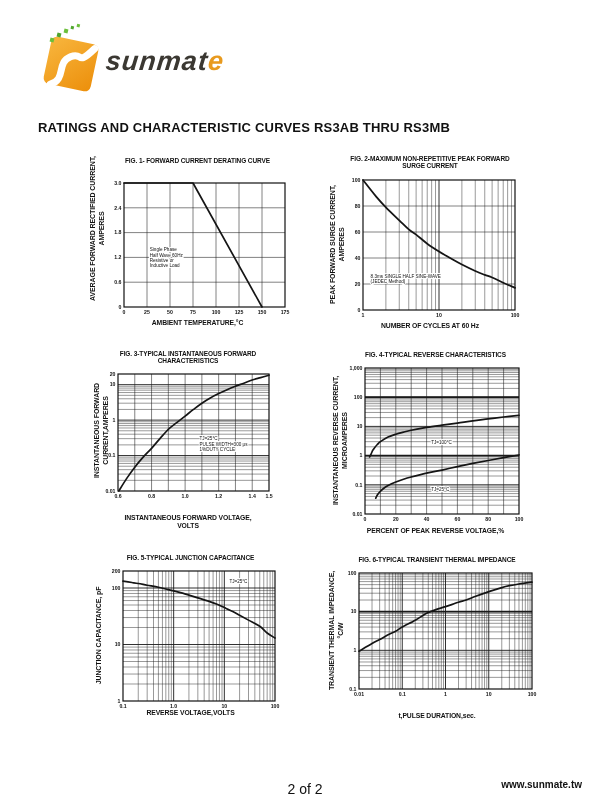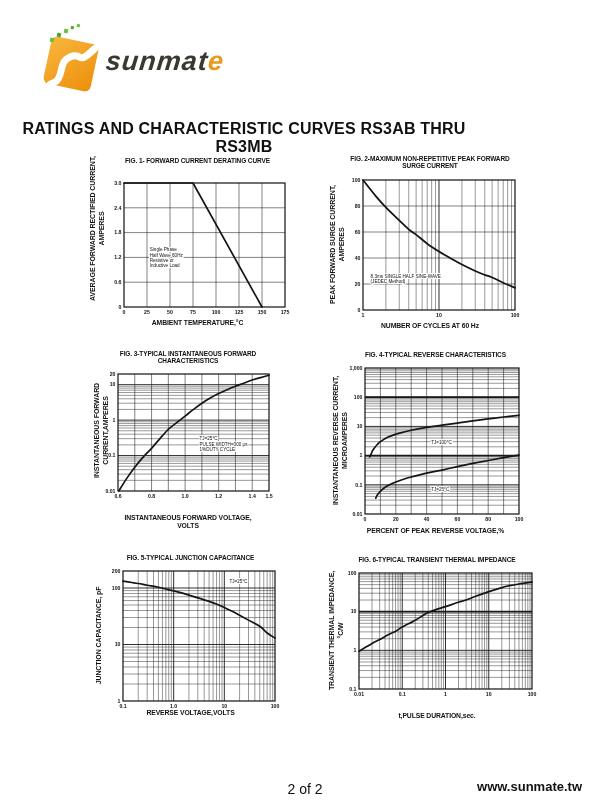--- a/index.html
+++ b/index.html
@@ -1,34 +1,34 @@
 <!DOCTYPE html>
 <html><head>
 <meta charset="utf-8">
 <style>
   html,body{margin:0;padding:0;}
   body{width:610px;height:810px;position:relative;background:#ffffff;
        font-family:"Liberation Sans",sans-serif;color:#111;overflow:hidden;}
   .page{position:absolute;inset:0;background:#fff;}
   .main-title{position:absolute;left:0;top:120px;width:488px;text-align:center;
-      font-size:16px;font-weight:bold;letter-spacing:.2px;}
+      font-size:13px;font-weight:bold;letter-spacing:.2px;}
   .fig-title{position:absolute;font-size:6.5px;font-weight:bold;text-align:center;
       line-height:7.3px;white-space:pre-line;letter-spacing:-.1px;}
   .x-label{position:absolute;font-size:6.8px;font-weight:bold;text-align:center;
       line-height:7.6px;white-space:pre-line;letter-spacing:-.1px;}
   .y-label{position:absolute;font-size:7px;font-weight:bold;text-align:center;
       line-height:8.5px;white-space:pre-line;transform:rotate(-90deg);letter-spacing:-.1px;}
   svg.chart{position:absolute;overflow:visible;}
   .logo{position:absolute;left:36px;top:22px;width:210px;height:76px;}
   .logo-mark{position:absolute;left:0;top:0;}
   .wordmark{position:absolute;left:70px;top:24px;font-size:27px;font-weight:bold;
       font-style:italic;letter-spacing:1px;transform:skewX(-6deg);color:#3b3832;}
   .wordmark .accent{color:#e89a1e;}
   .footer-page{position:absolute;left:270px;top:781px;width:70px;text-align:center;font-size:14px;}
-  .footer-site{position:absolute;right:28px;top:779px;font-size:13px;font-weight:bold;}
+  .footer-site{position:absolute;right:28px;top:779px;font-size:10px;font-weight:bold;}
 </style>
 </head>
 <body>
 
 <div class="page">
 
   <div class="logo">
     <svg class="logo-mark" width="70" height="76" viewBox="0 0 70 76">
       <defs>
         <linearGradient id="lg-orange" x1="0" y1="0" x2="1" y2="1">

